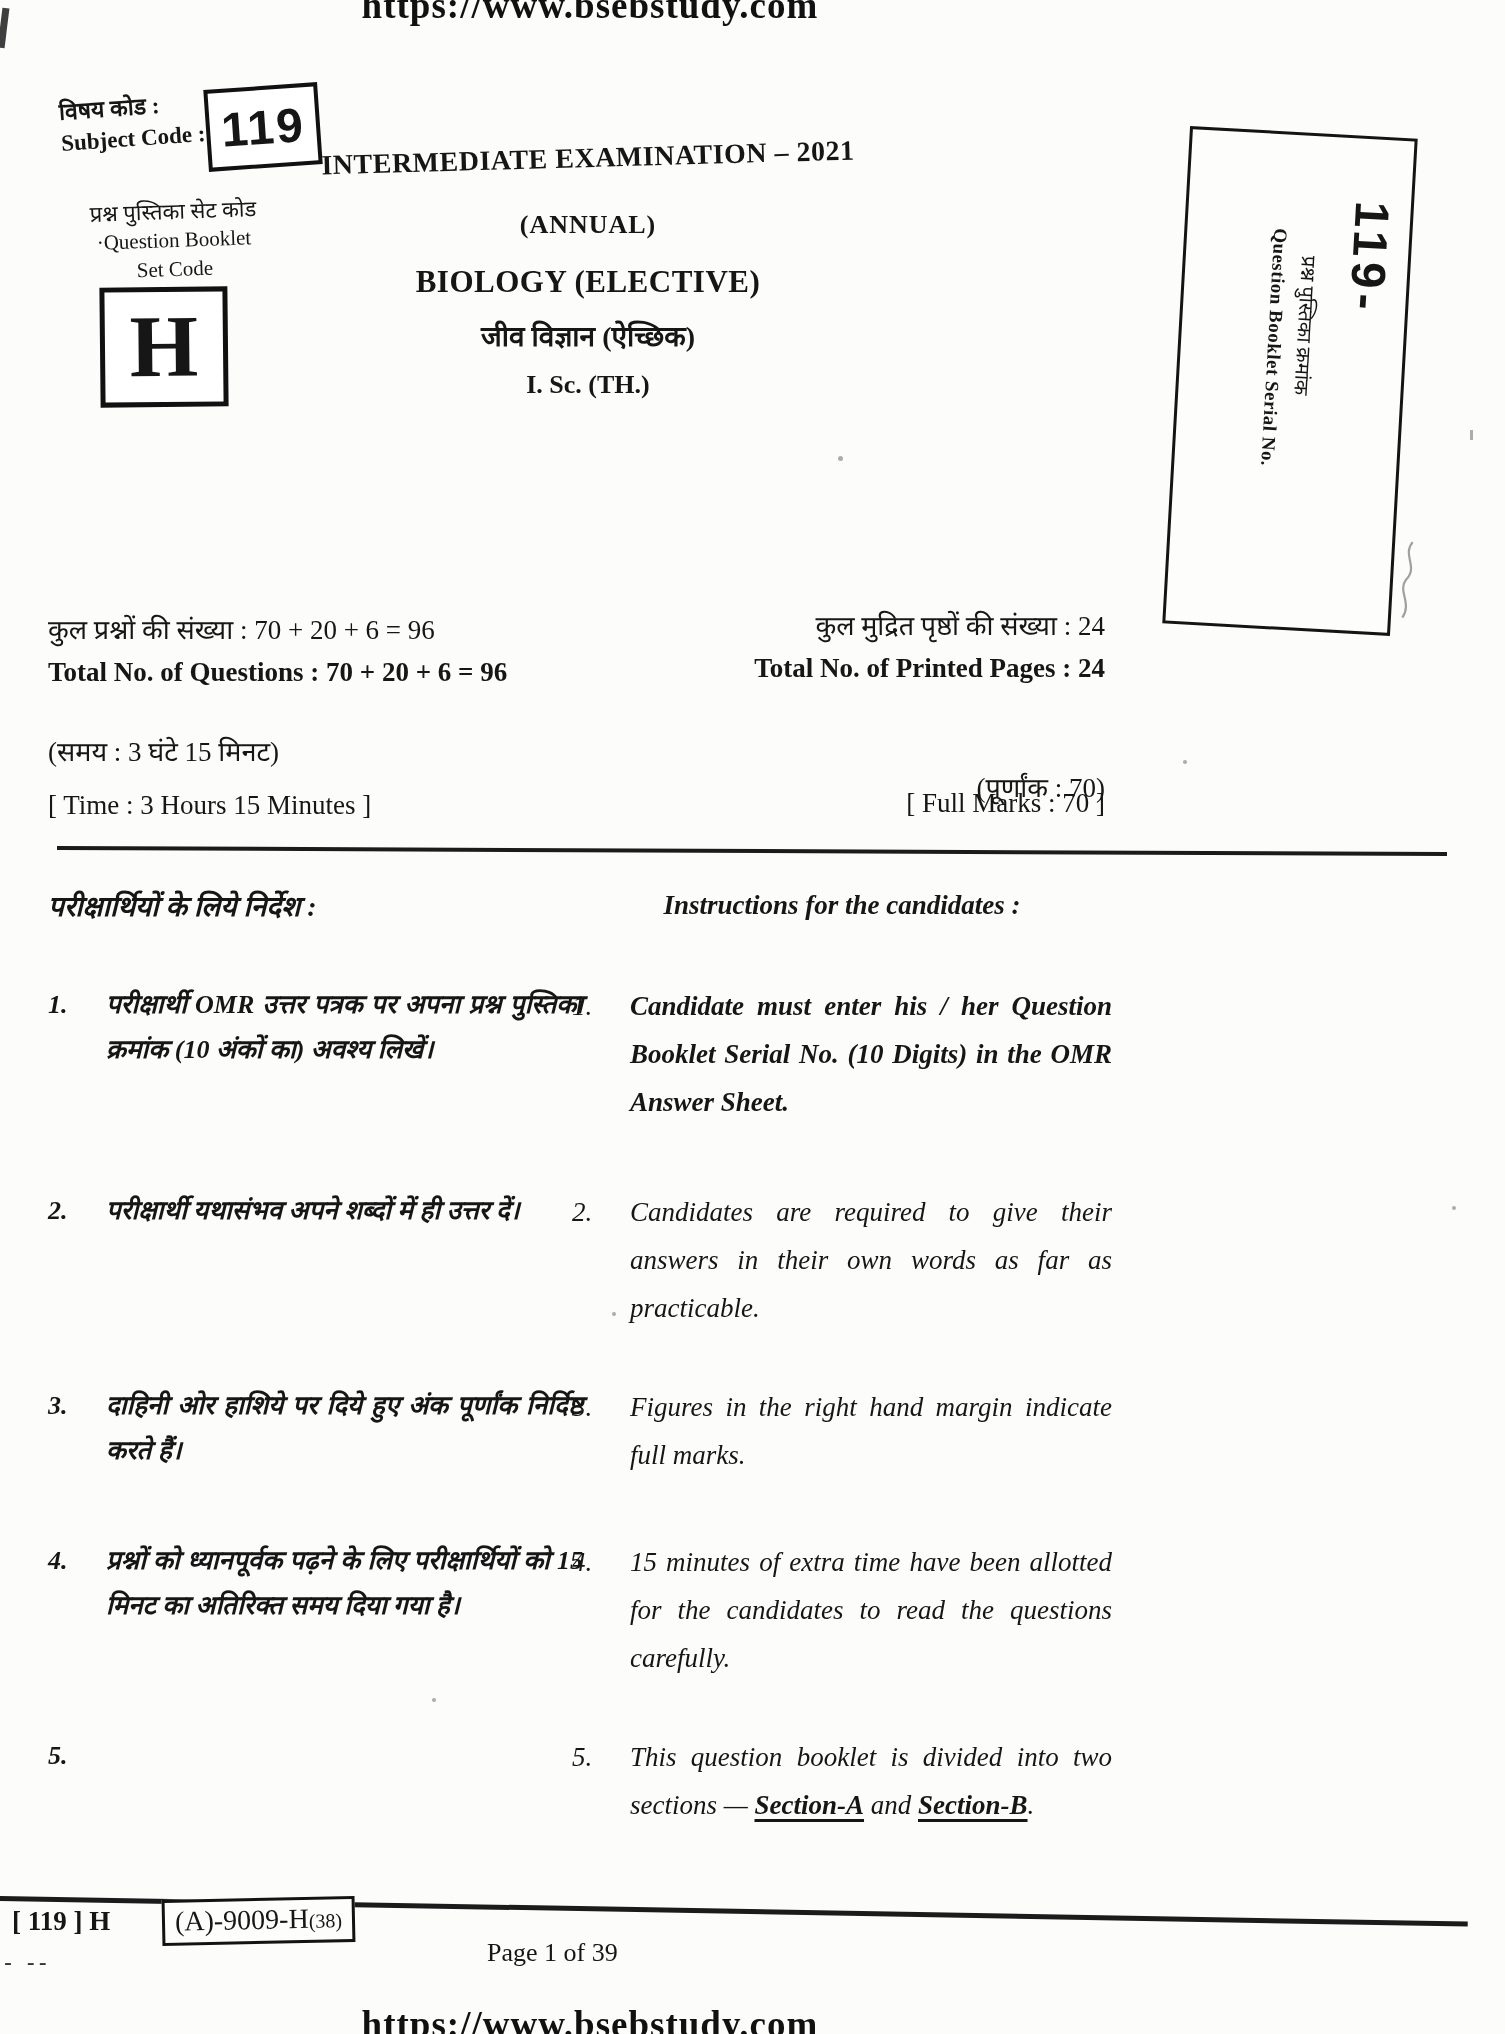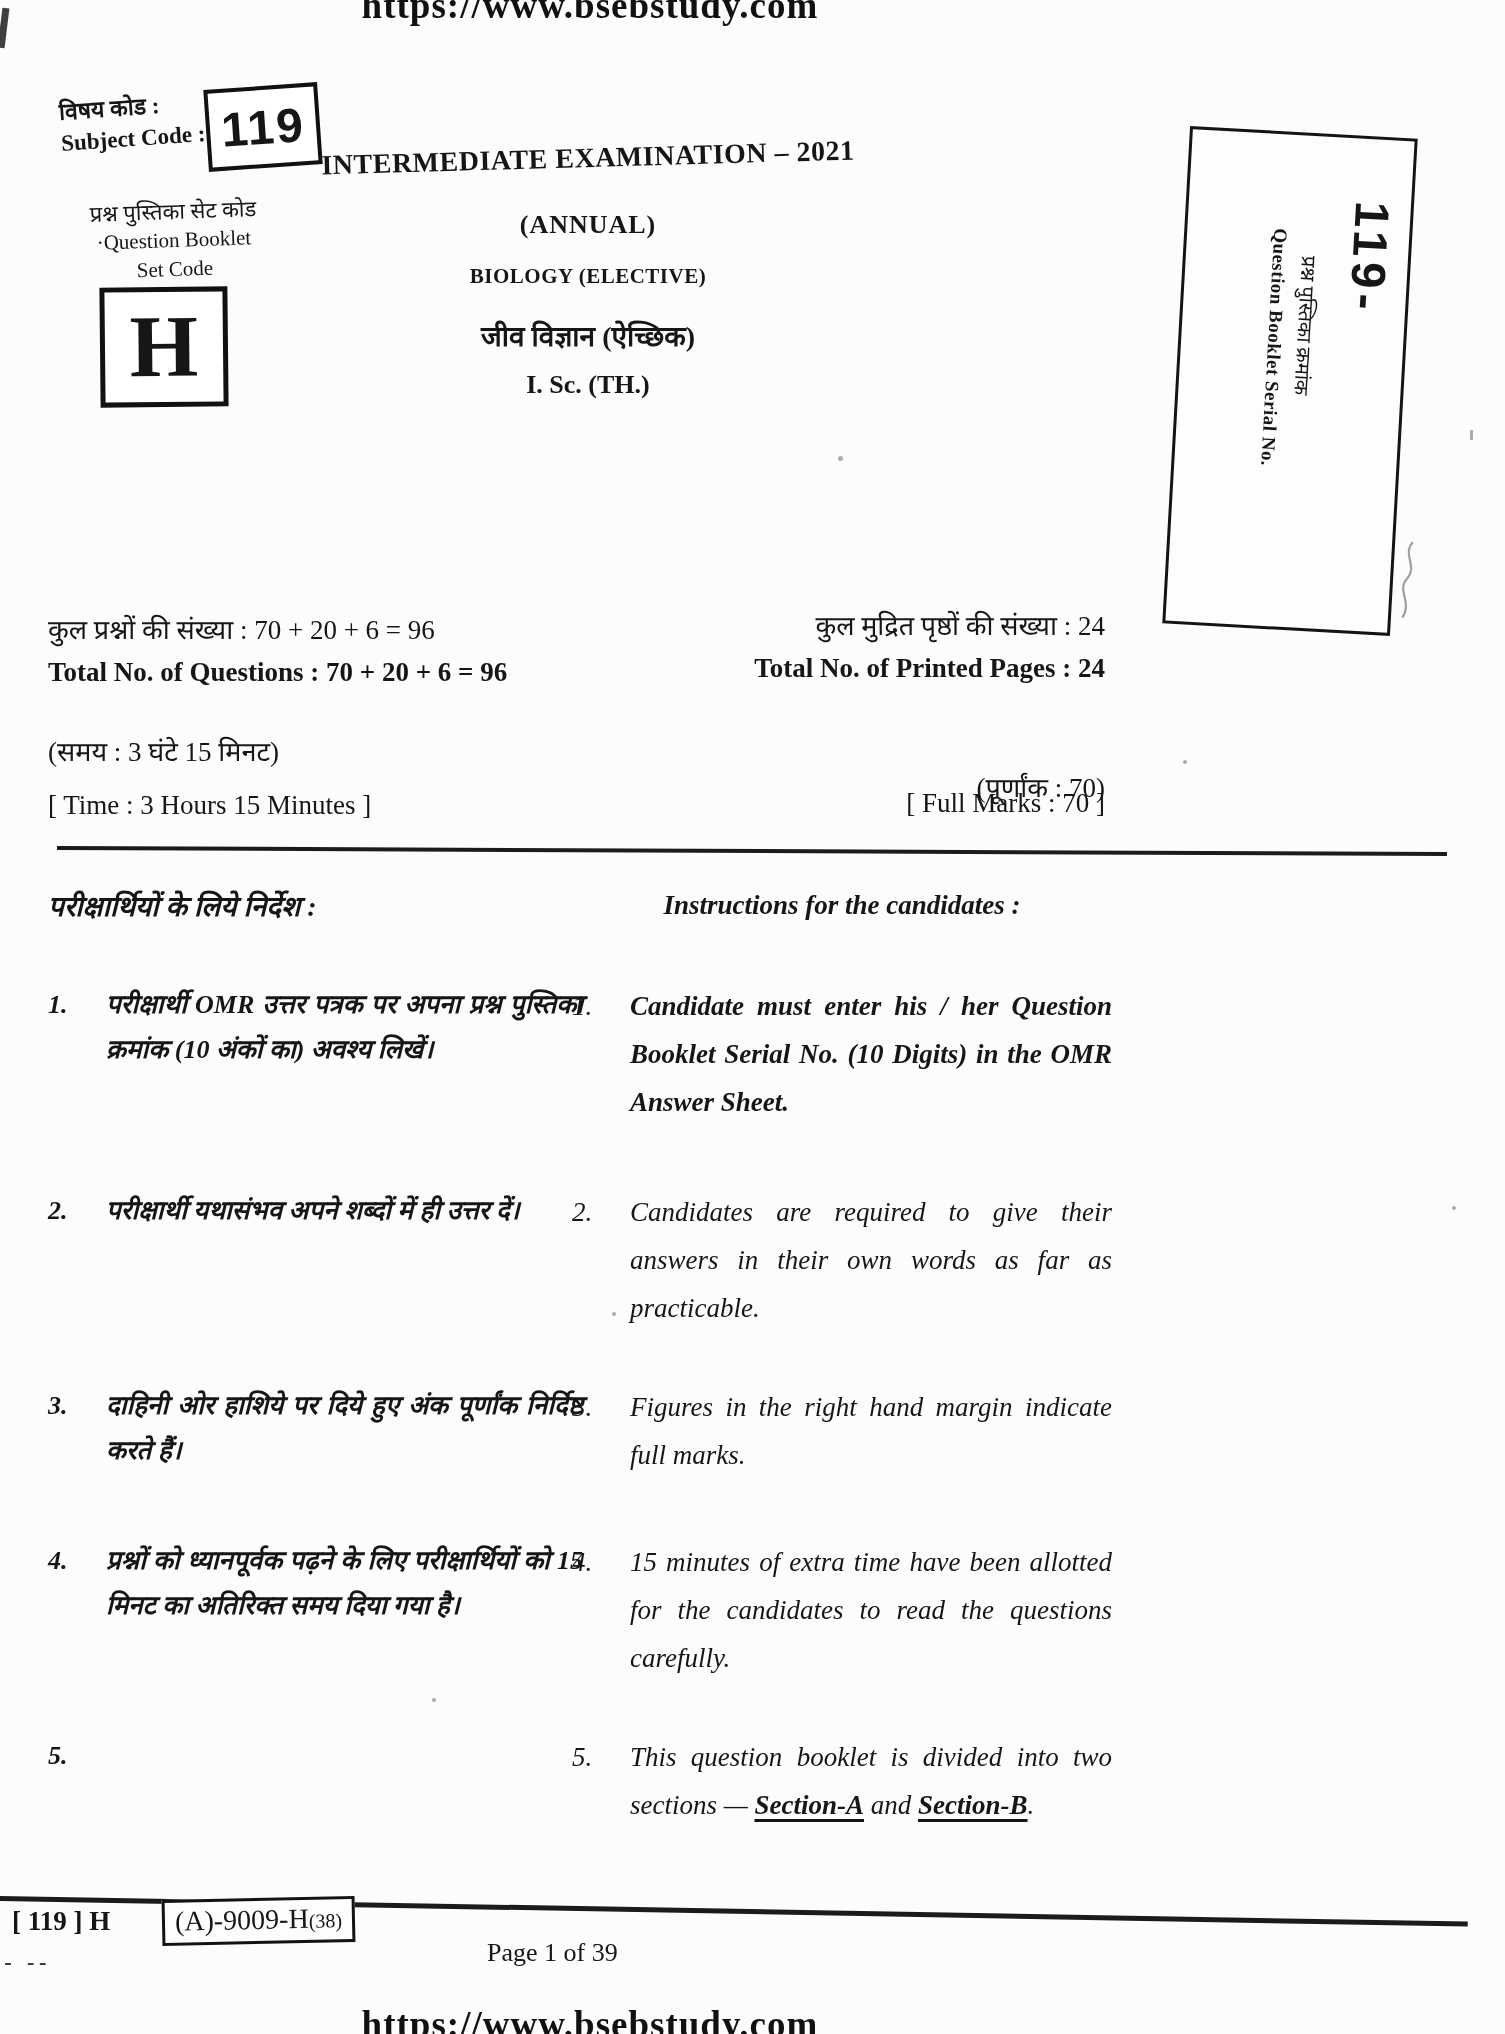--- a/index.html
+++ b/index.html
@@ -29,21 +29,21 @@
   .set-block .hi{font-size:22px;}
   .set-block .en{font-family:var(--serif);font-size:21px;}
   .hbox{width:118px;height:110px;border:5px solid #111;background:#fff;
         display:flex;align-items:center;justify-content:center;}
   .hbox span{font-family:var(--serif);font-weight:700;font-size:88px;line-height:88px;}
   
   .title-block{width:620px;text-align:center;}
   .title-block>div{position:absolute;width:100%;font-weight:700;font-family:var(--serif);}
   .t1{top:0;font-size:28px;letter-spacing:.5px;transform:rotate(-1.6deg);}
   .t2{top:68px;font-size:26px;letter-spacing:1px;}
-  .t3{top:122px;font-size:21px;letter-spacing:.5px;}
+  .t3{top:122px;font-size:31px;letter-spacing:.5px;}
   .t4{top:174px;font-size:28px;}
   .t5{top:228px;font-size:26px;}
   
   .serial-box{left:1176px;top:132px;width:222px;height:492px;border:3px solid #141414;
               transform:rotate(3.2deg);background:#fdfdfc;}
   .serial-inner{position:absolute;left:0;top:0;width:492px;height:222px;
                 transform:translateX(222px) rotate(90deg);transform-origin:0 0;}
   .serial-code{font-family:var(--sans);font-weight:700;font-size:48px;letter-spacing:5px;
                margin:8px 0 0 62px;line-height:62px;}
   .serial-hi{font-size:20px;margin:14px 0 0 120px;line-height:30px;}

